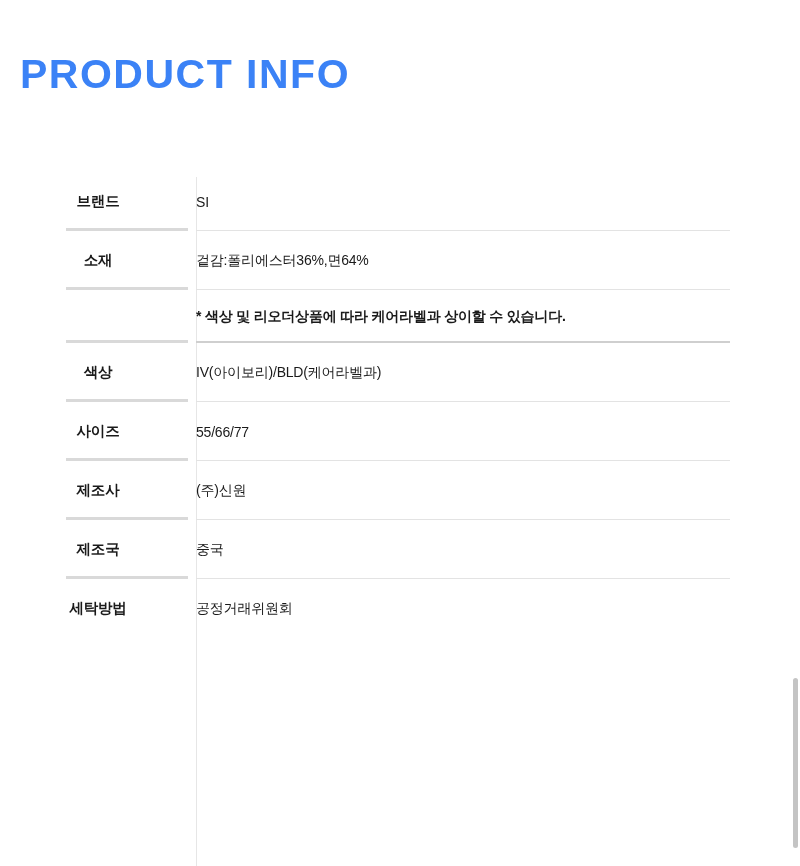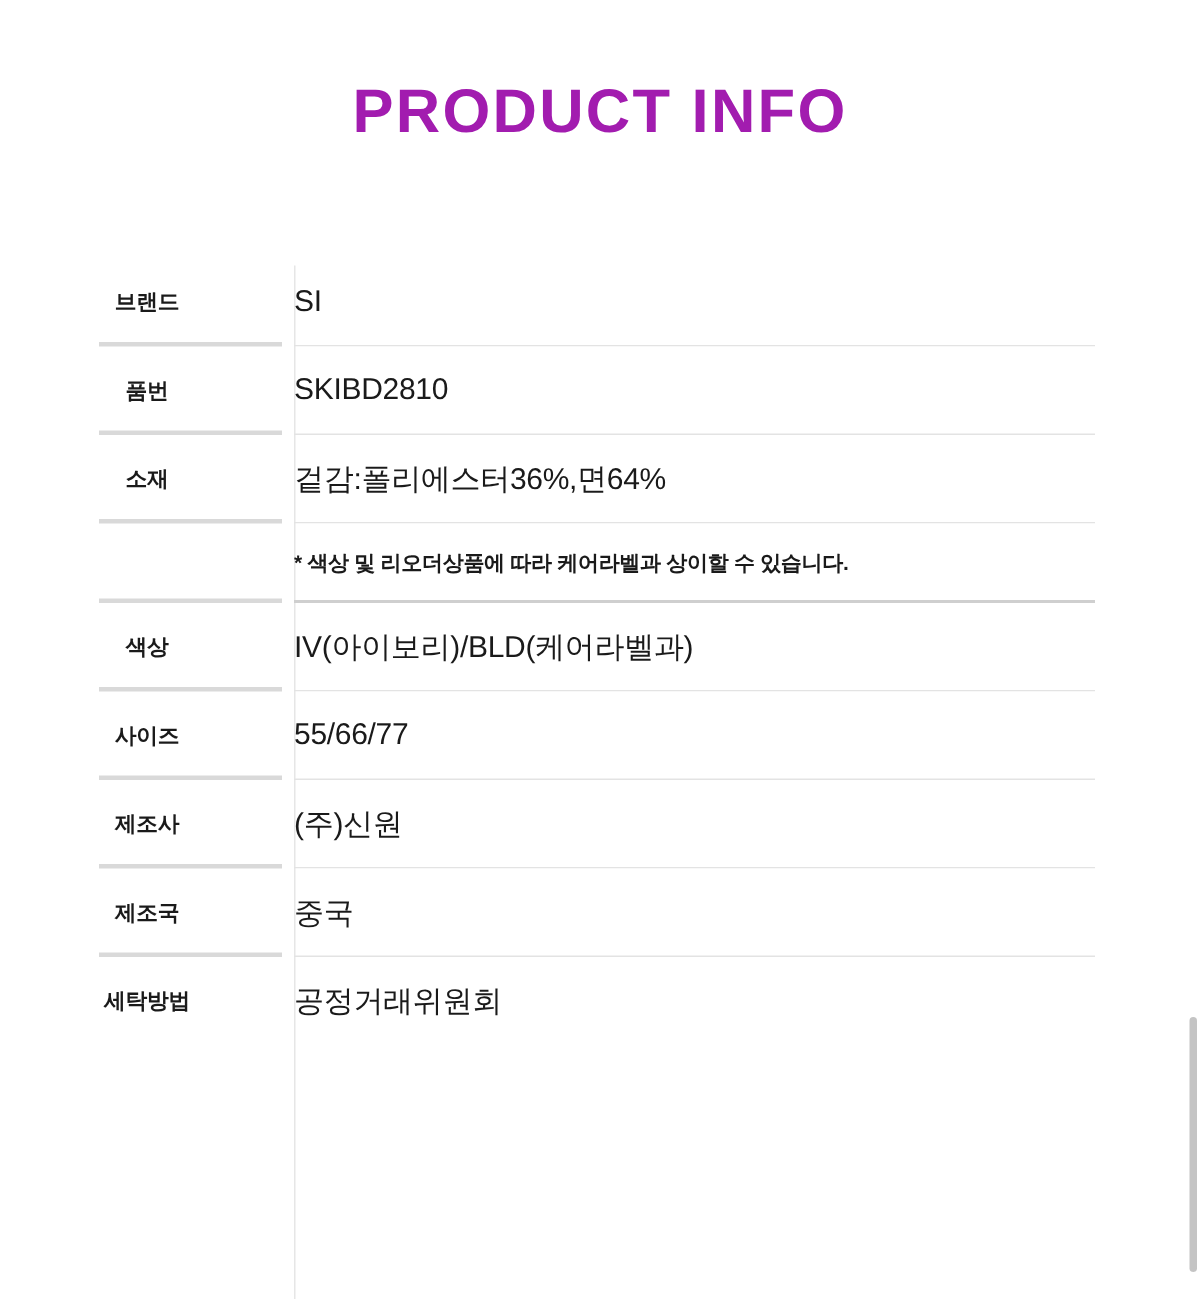--- a/index.html
+++ b/index.html
@@ -17,29 +17,29 @@
   }
 
   .page {
     position: relative;
     width: 800px;
     height: 866px;
     box-sizing: border-box;
   }
 
   .title {
-    text-align: center;
     font-size: 41px;
     font-weight: bold;
     letter-spacing: 1.5px;
-    color: #a21caf;
+    color: #3b82f6;
     margin: 0;
     padding-top: 54px;
     line-height: 1;
     font-family: "Liberation Sans", sans-serif;
+    padding-left: 20px;
   }
 
   .spec-table {
     margin-top: 77px;
     width: 800px;
     border-collapse: collapse;
     table-layout: fixed;
   }
 
   .spec-table tr {
@@ -66,21 +66,21 @@
   .label-cell .rule {
     position: absolute;
     left: 66px;
     right: 8px;
     bottom: 0;
     height: 3px;
     background: #d9d9d9;
   }
 
   .value-cell {
-    font-size: 20px;
+    font-size: 14px;
     color: #1a1a1a;
     letter-spacing: -0.2px;
     padding-left: 12px;
     position: relative;
     white-space: nowrap;
     overflow: hidden;
   }
 
   .value-cell .rule {
     position: absolute;
@@ -139,30 +139,20 @@
         <td class="label-cell">
           <span>브랜드</span>
           <span class="rule"></span>
         </td>
         <td class="value-cell">
           <span>SI</span>
           <span class="rule"></span>
         </td>
       </tr>
 
-      <tr>
-        <td class="label-cell">
-          <span>품번</span>
-          <span class="rule"></span>
-        </td>
-        <td class="value-cell">
-          <span>SKIBD2810</span>
-          <span class="rule"></span>
-        </td>
-      </tr>
 
 
       <tr>
         <td class="label-cell">
           <span>소재</span>
           <span class="rule"></span>
         </td>
         <td class="value-cell">
           <span>겉감:폴리에스터36%,면64%</span>
           <span class="rule"></span>

